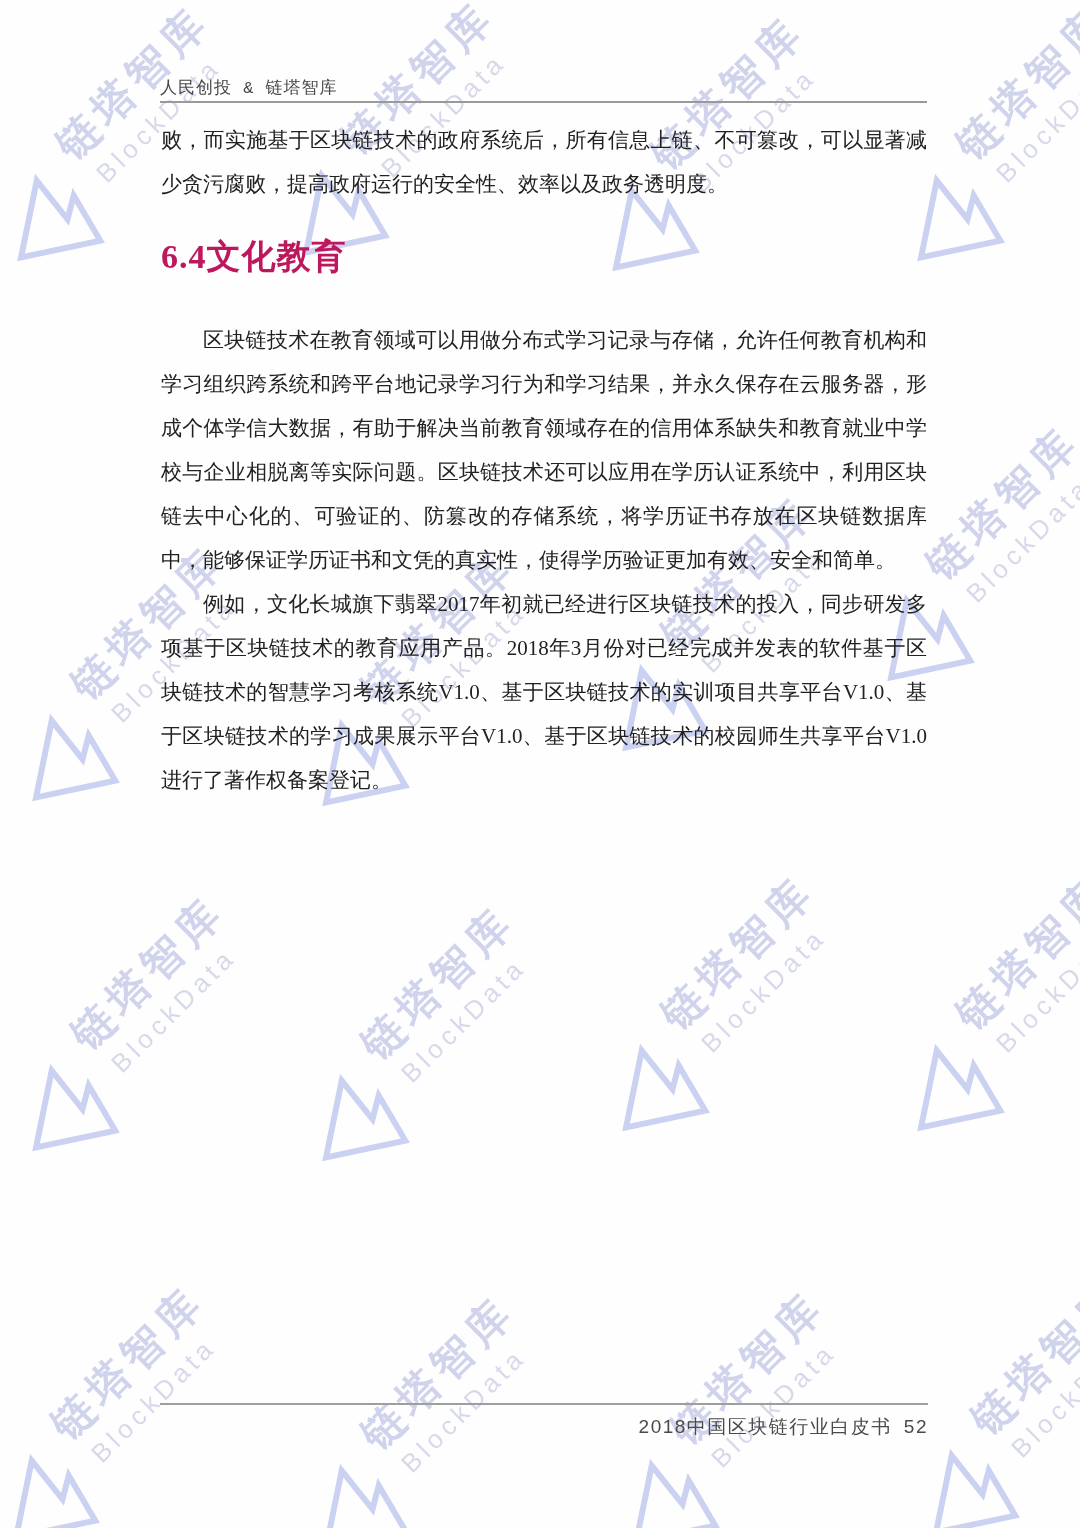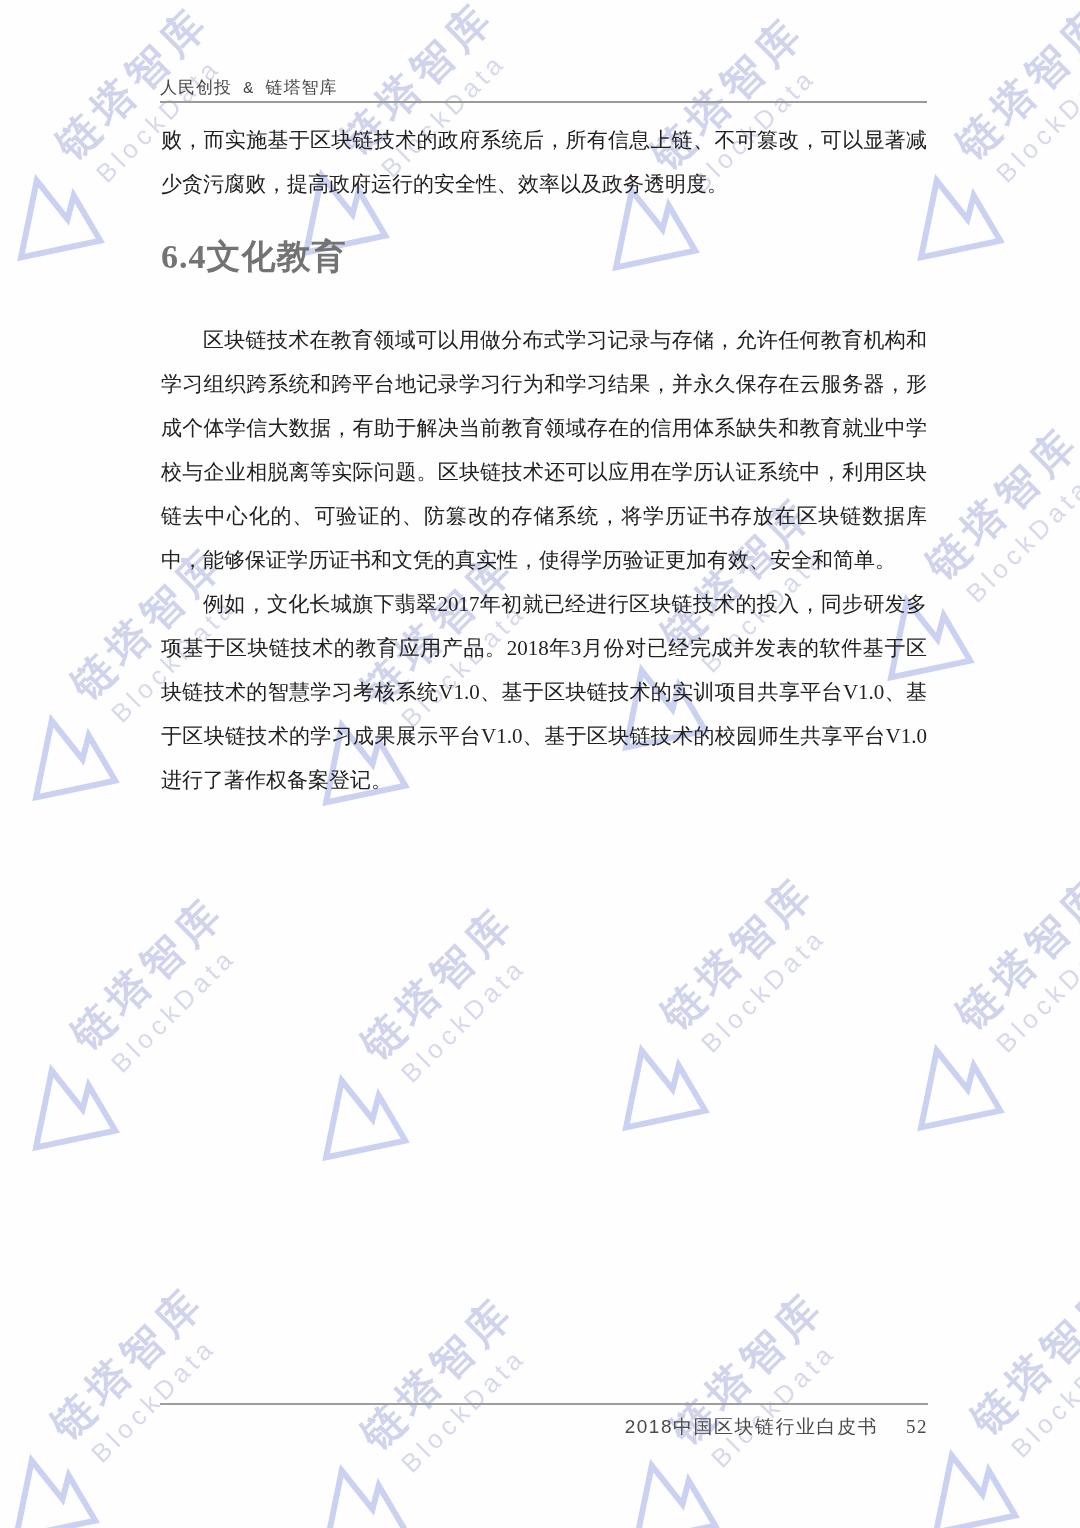--- a/index.html
+++ b/index.html
@@ -55,36 +55,36 @@
   .content{
     position:absolute;left:161px;top:118px;width:766px;
     font-size:21px;line-height:44px;color:#212121;
     text-align:justify;
   }
   .content p{margin:0;text-indent:42px;}
   .content p.no-indent{text-indent:0;}
   .section-heading{
     margin:26px 0 36px 0;
     font-size:34px;line-height:50px;
-    font-weight:bold;color:#737373;
+    font-weight:bold;color:#be185d;
     text-align:left;letter-spacing:1px;
   }
 
   
   .footer-rule{
     position:absolute;top:1403px;left:160px;width:768px;height:1.5px;
     background:#9e9e9e;
   }
   .footer-text{
     position:absolute;top:1414px;left:160px;width:768px;
     text-align:right;
     font-family:"Liberation Sans","DejaVu Sans",sans-serif;
     font-size:19px;color:#4a4a4a;letter-spacing:1.5px;
   }
-  .footer-text .pageno{margin-left:28px;font-family:Liberation Serif, serif;}
+  .footer-text .pageno{margin-left:12px;}
 </style>
 </head>
 <body>
 
 <div class="page">
 
   <div class="watermark-layer">
 
     <div class="wm" style="left:15px;top:5px">
       <svg class="wm-tri" viewBox="0 0 100 100">

